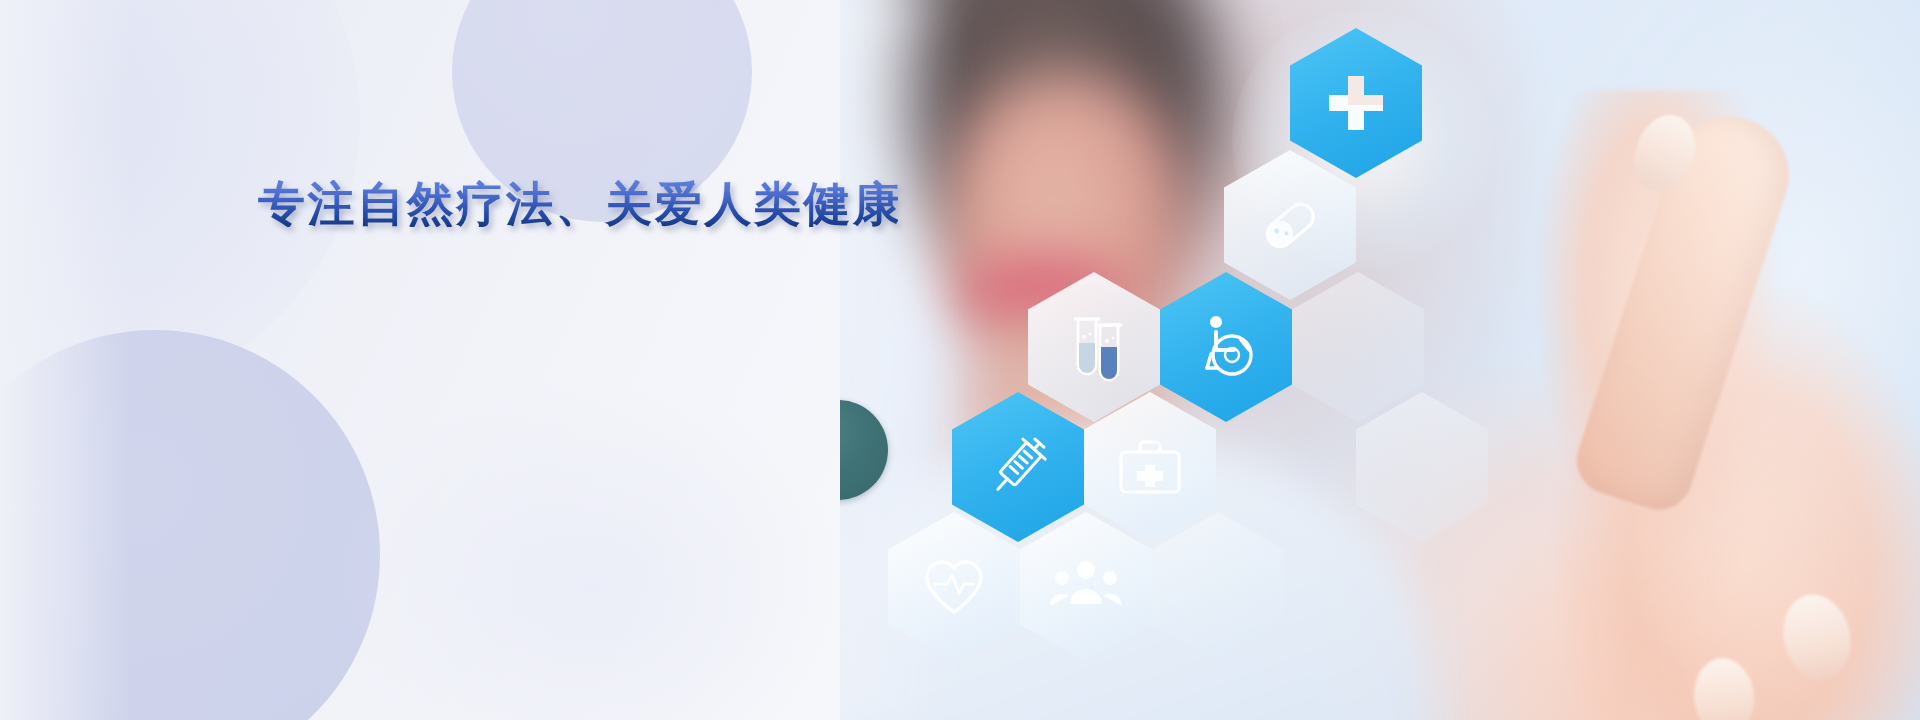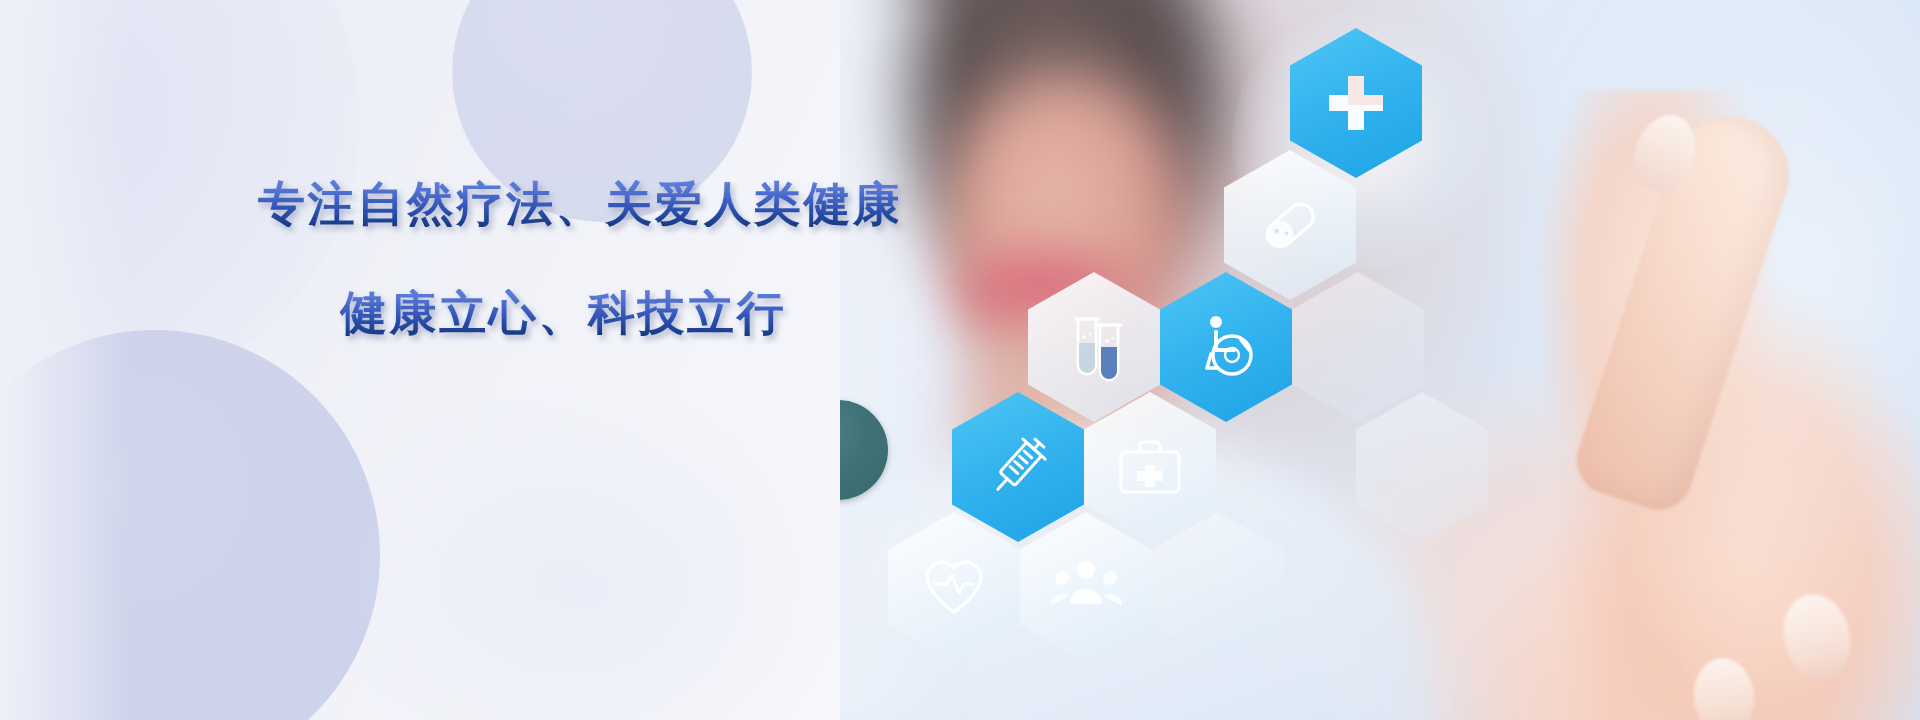--- a/index.html
+++ b/index.html
@@ -350,16 +350,15 @@
       </svg>
     </div>
 
     <div class="hex ghost" style="left:1356px;top:392px;"></div>
     <div class="hex ghost" style="left:1292px;top:272px;"></div>
     <div class="hex ghost" style="left:1152px;top:512px;"></div>
   </div>
 
   <div id="headline">
     <div class="hl-line hl-1">专注自然疗法、关爱人类健康</div>
-    <div class="hl-line hl-2">健康立心、科技立行</div>
   </div>
 
 </div>
 
 </body></html>

